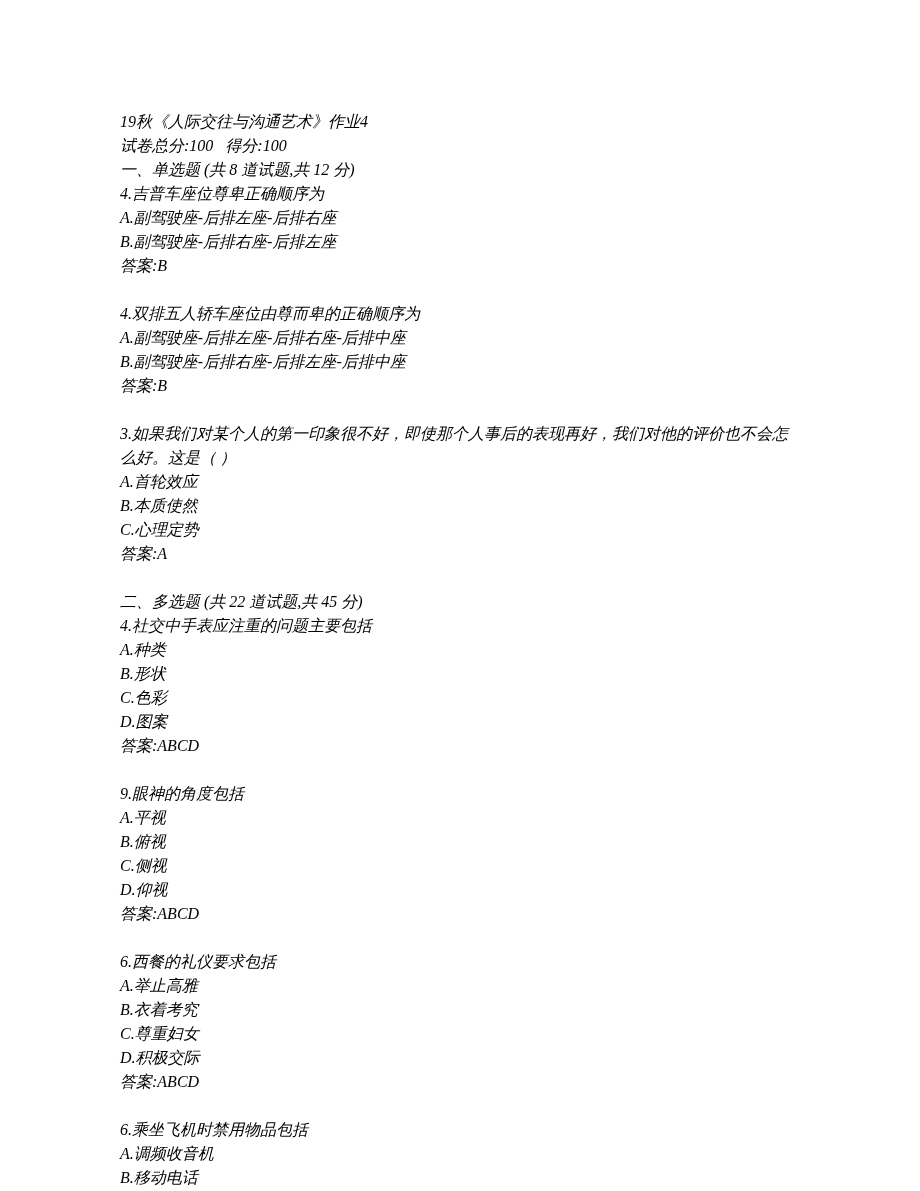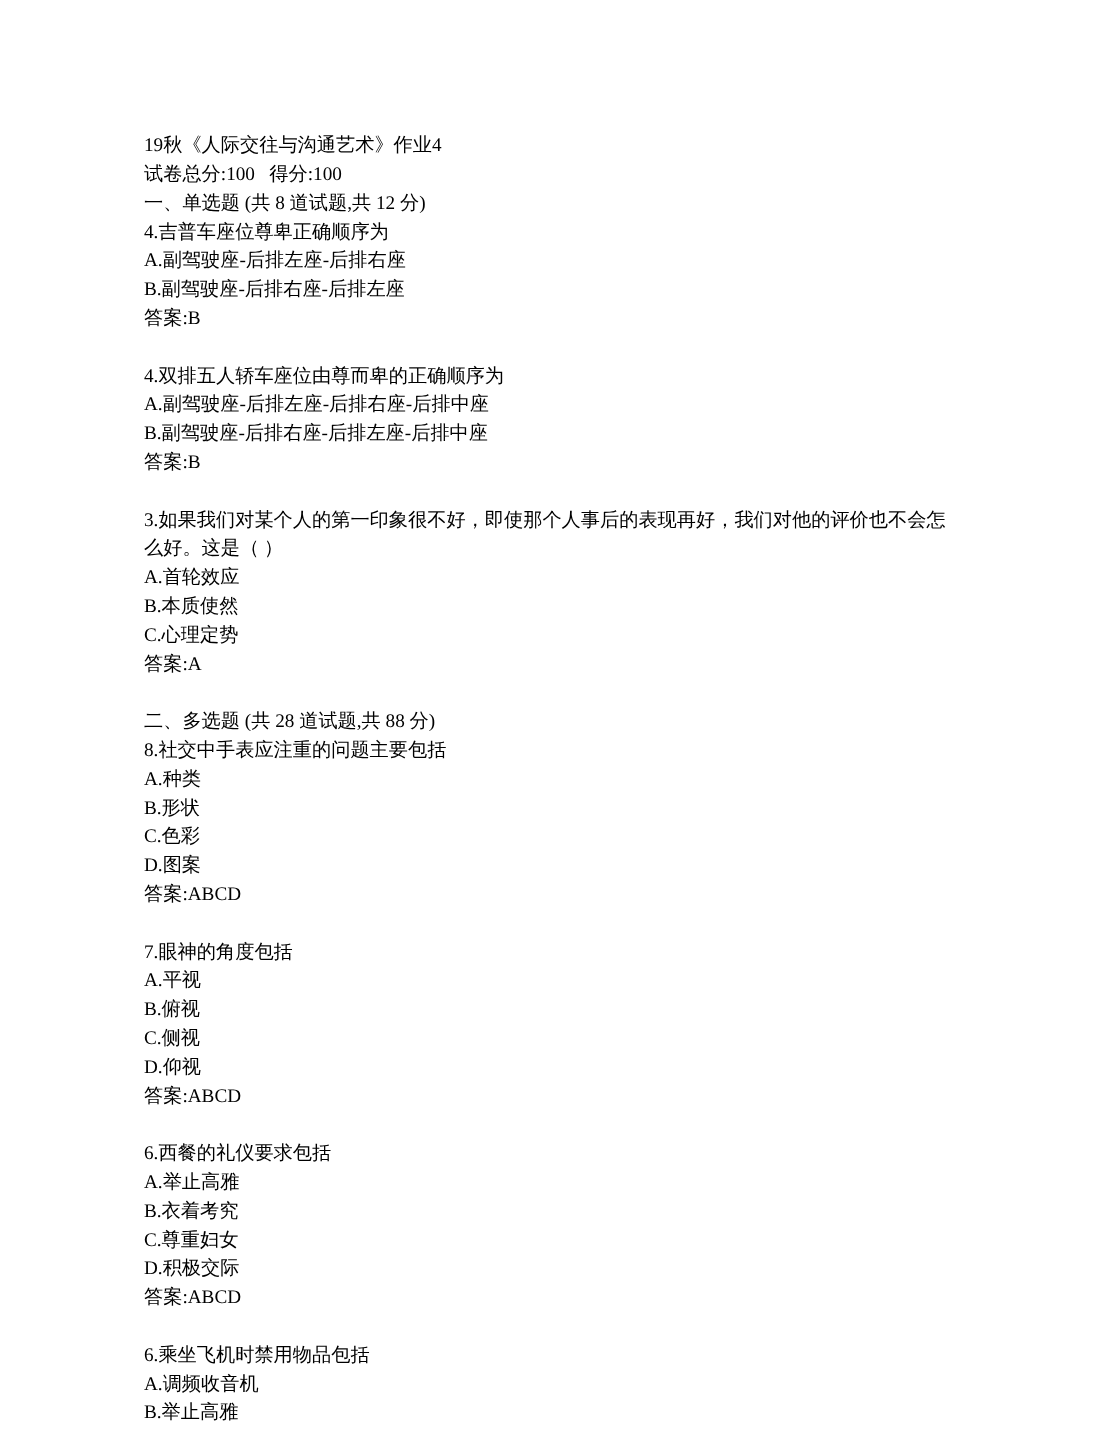--- a/index.html
+++ b/index.html
@@ -12,20 +12,21 @@
       background: #ffffff;
       font-family: "SimSun", "宋体", serif;
       font-size: 16px;
       line-height: 1.5;
       color: #000000;
       padding: 110px 120px 40px 120px;
     }
     .line {
       white-space: pre-wrap;
       word-break: break-all;
+      font-style: italic;
     }
     .blank {
       height: 24px;
     }
   </style>
 </head>
 <body>
 
 <div class="line">19秋《人际交往与沟通艺术》作业4</div>
 <div class="line">试卷总分:100   得分:100</div>
@@ -47,45 +48,45 @@
 <div class="blank"></div>
 
 <div class="line">3.如果我们对某个人的第一印象很不好，即使那个人事后的表现再好，我们对他的评价也不会怎么好。这是（ ）</div>
 <div class="line">A.首轮效应</div>
 <div class="line">B.本质使然</div>
 <div class="line">C.心理定势</div>
 <div class="line">答案:A</div>
 
 <div class="blank"></div>
 
-<div class="line">二、多选题 (共 28 道试题,共 88 分)</div>
+<div class="line">二、多选题 (共 22 道试题,共 45 分)</div>
 
-<div class="line">8.社交中手表应注重的问题主要包括</div>
+<div class="line">4.社交中手表应注重的问题主要包括</div>
 <div class="line">A.种类</div>
 <div class="line">B.形状</div>
 <div class="line">C.色彩</div>
 <div class="line">D.图案</div>
 <div class="line">答案:ABCD</div>
 
 <div class="blank"></div>
 
-<div class="line">7.眼神的角度包括</div>
+<div class="line">9.眼神的角度包括</div>
 <div class="line">A.平视</div>
 <div class="line">B.俯视</div>
 <div class="line">C.侧视</div>
 <div class="line">D.仰视</div>
 <div class="line">答案:ABCD</div>
 
 <div class="blank"></div>
 
 <div class="line">6.西餐的礼仪要求包括</div>
 <div class="line">A.举止高雅</div>
 <div class="line">B.衣着考究</div>
 <div class="line">C.尊重妇女</div>
 <div class="line">D.积极交际</div>
 <div class="line">答案:ABCD</div>
 
 <div class="blank"></div>
 
 <div class="line">6.乘坐飞机时禁用物品包括</div>
 <div class="line">A.调频收音机</div>
-<div class="line">B.举止高雅</div>
+<div class="line">B.移动电话</div>
 <div class="line">C.电子游戏机</div>
 
 </body></html>

